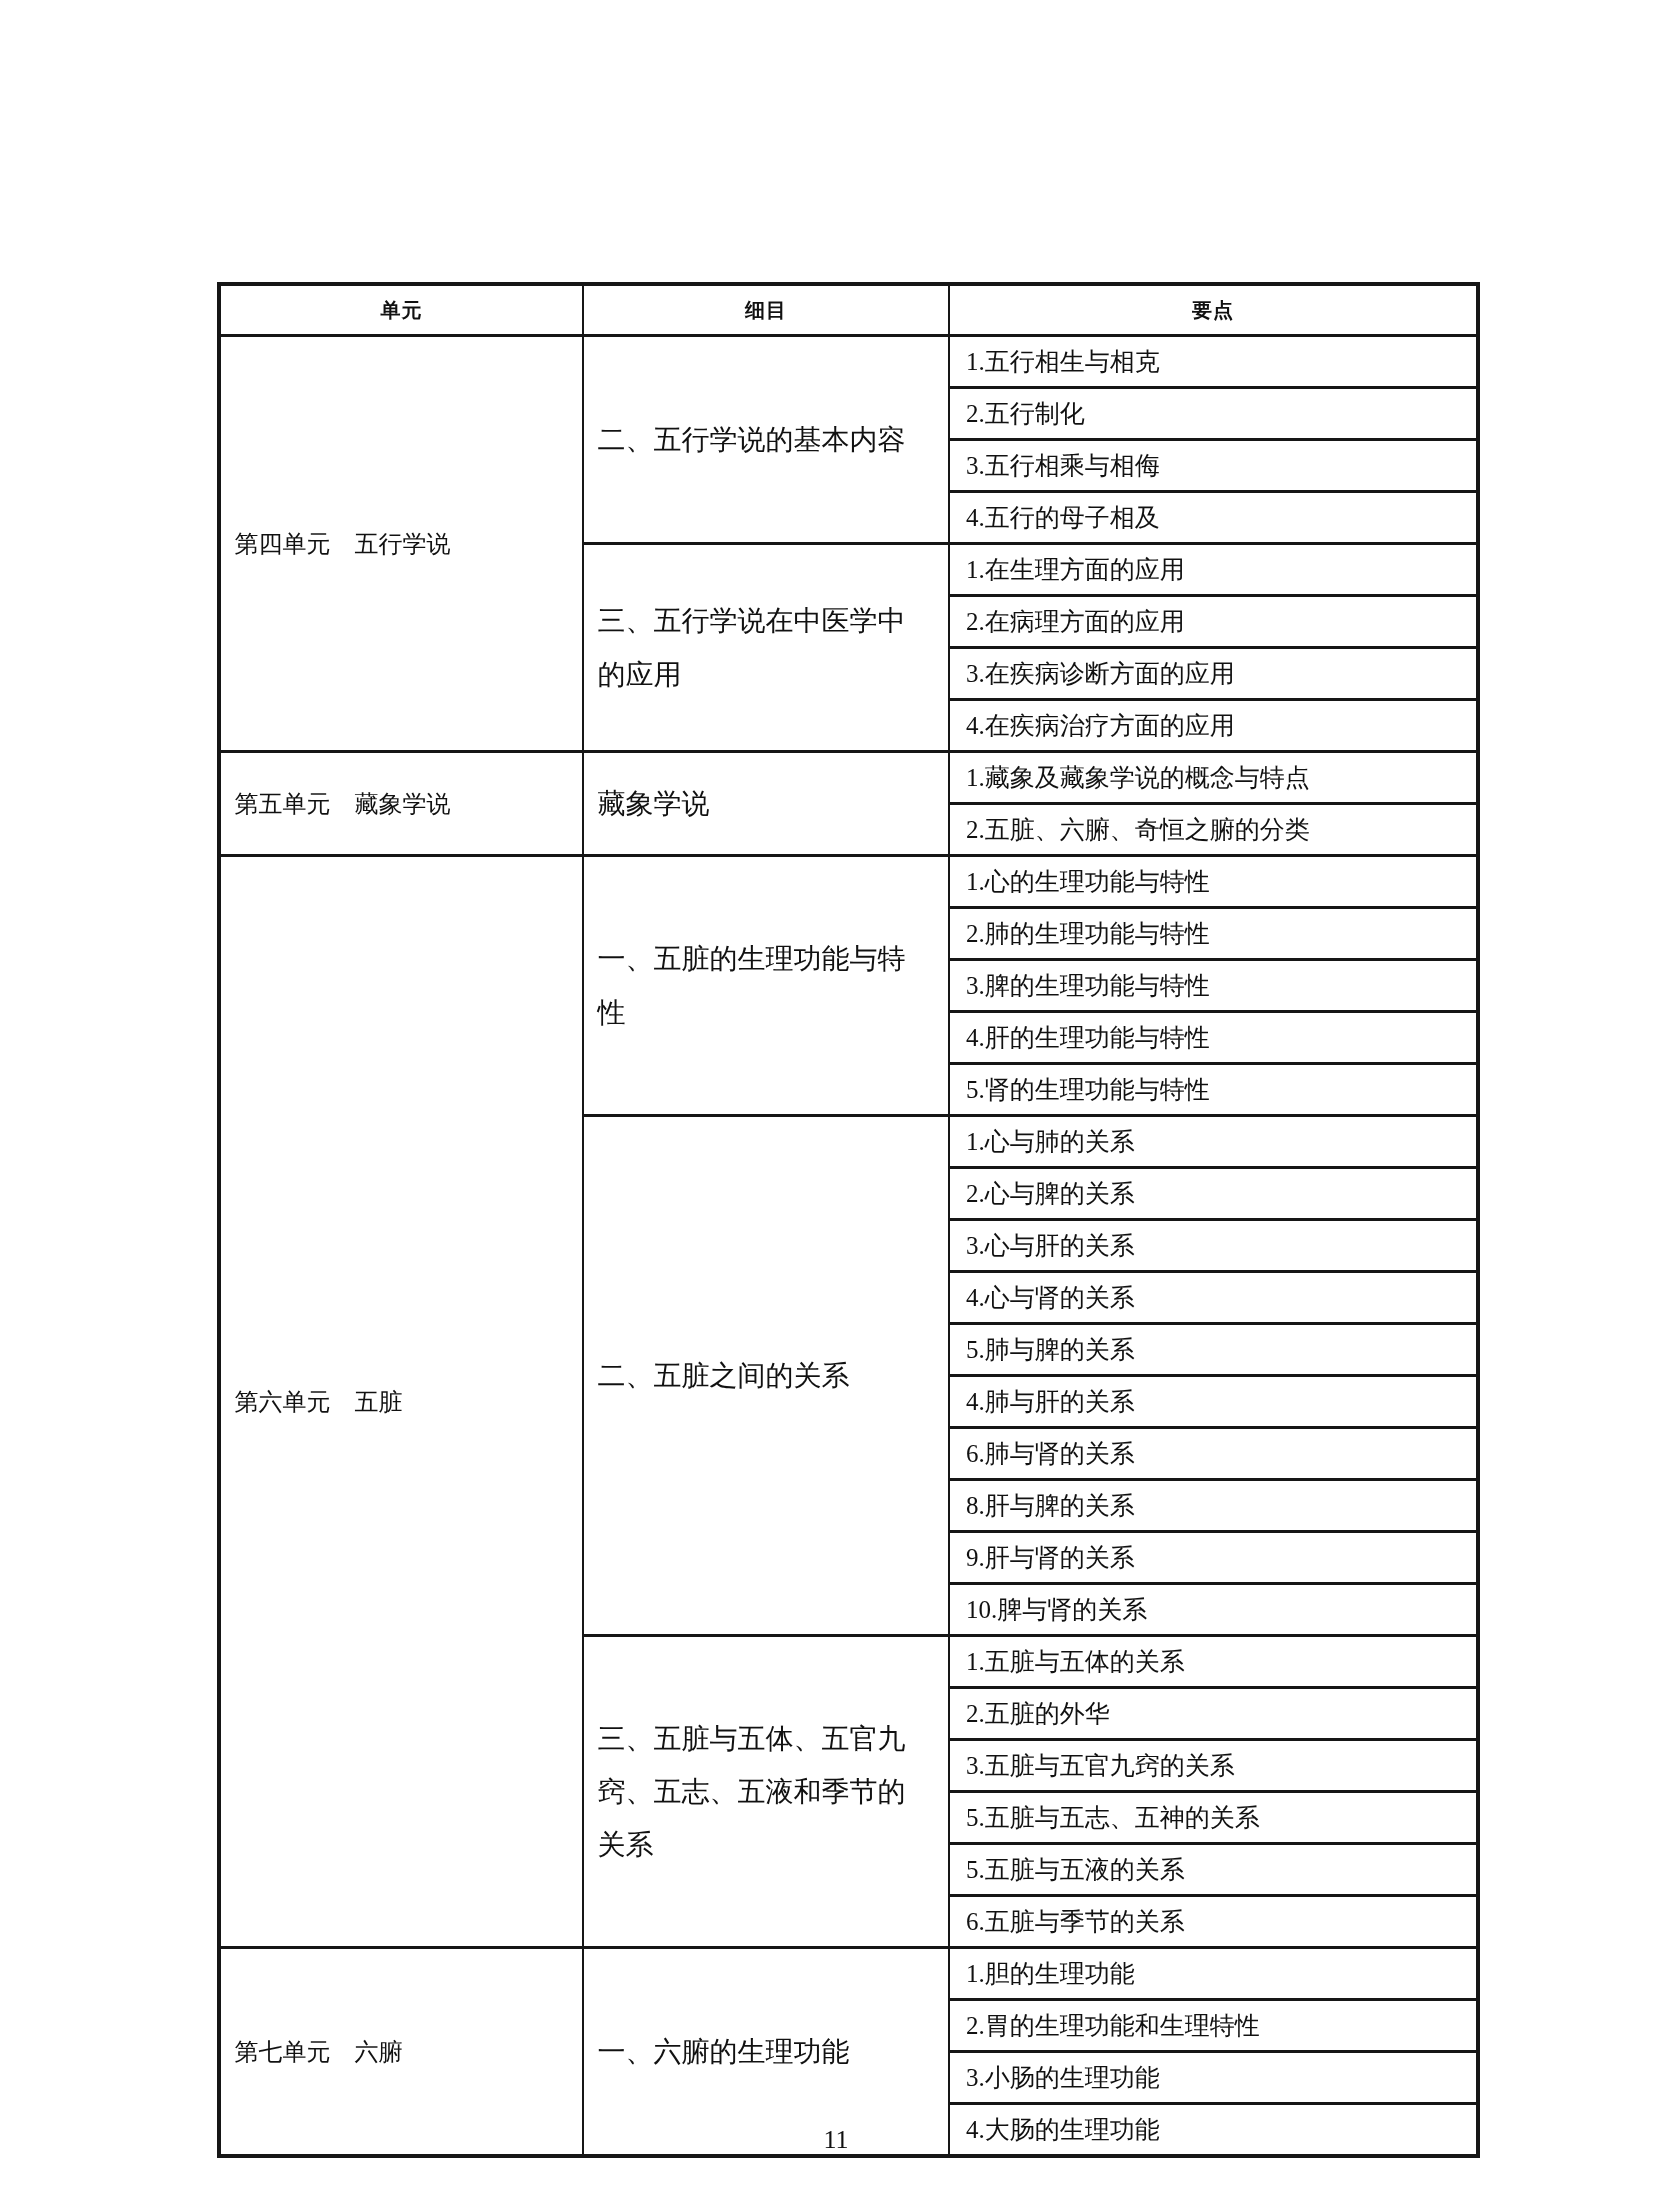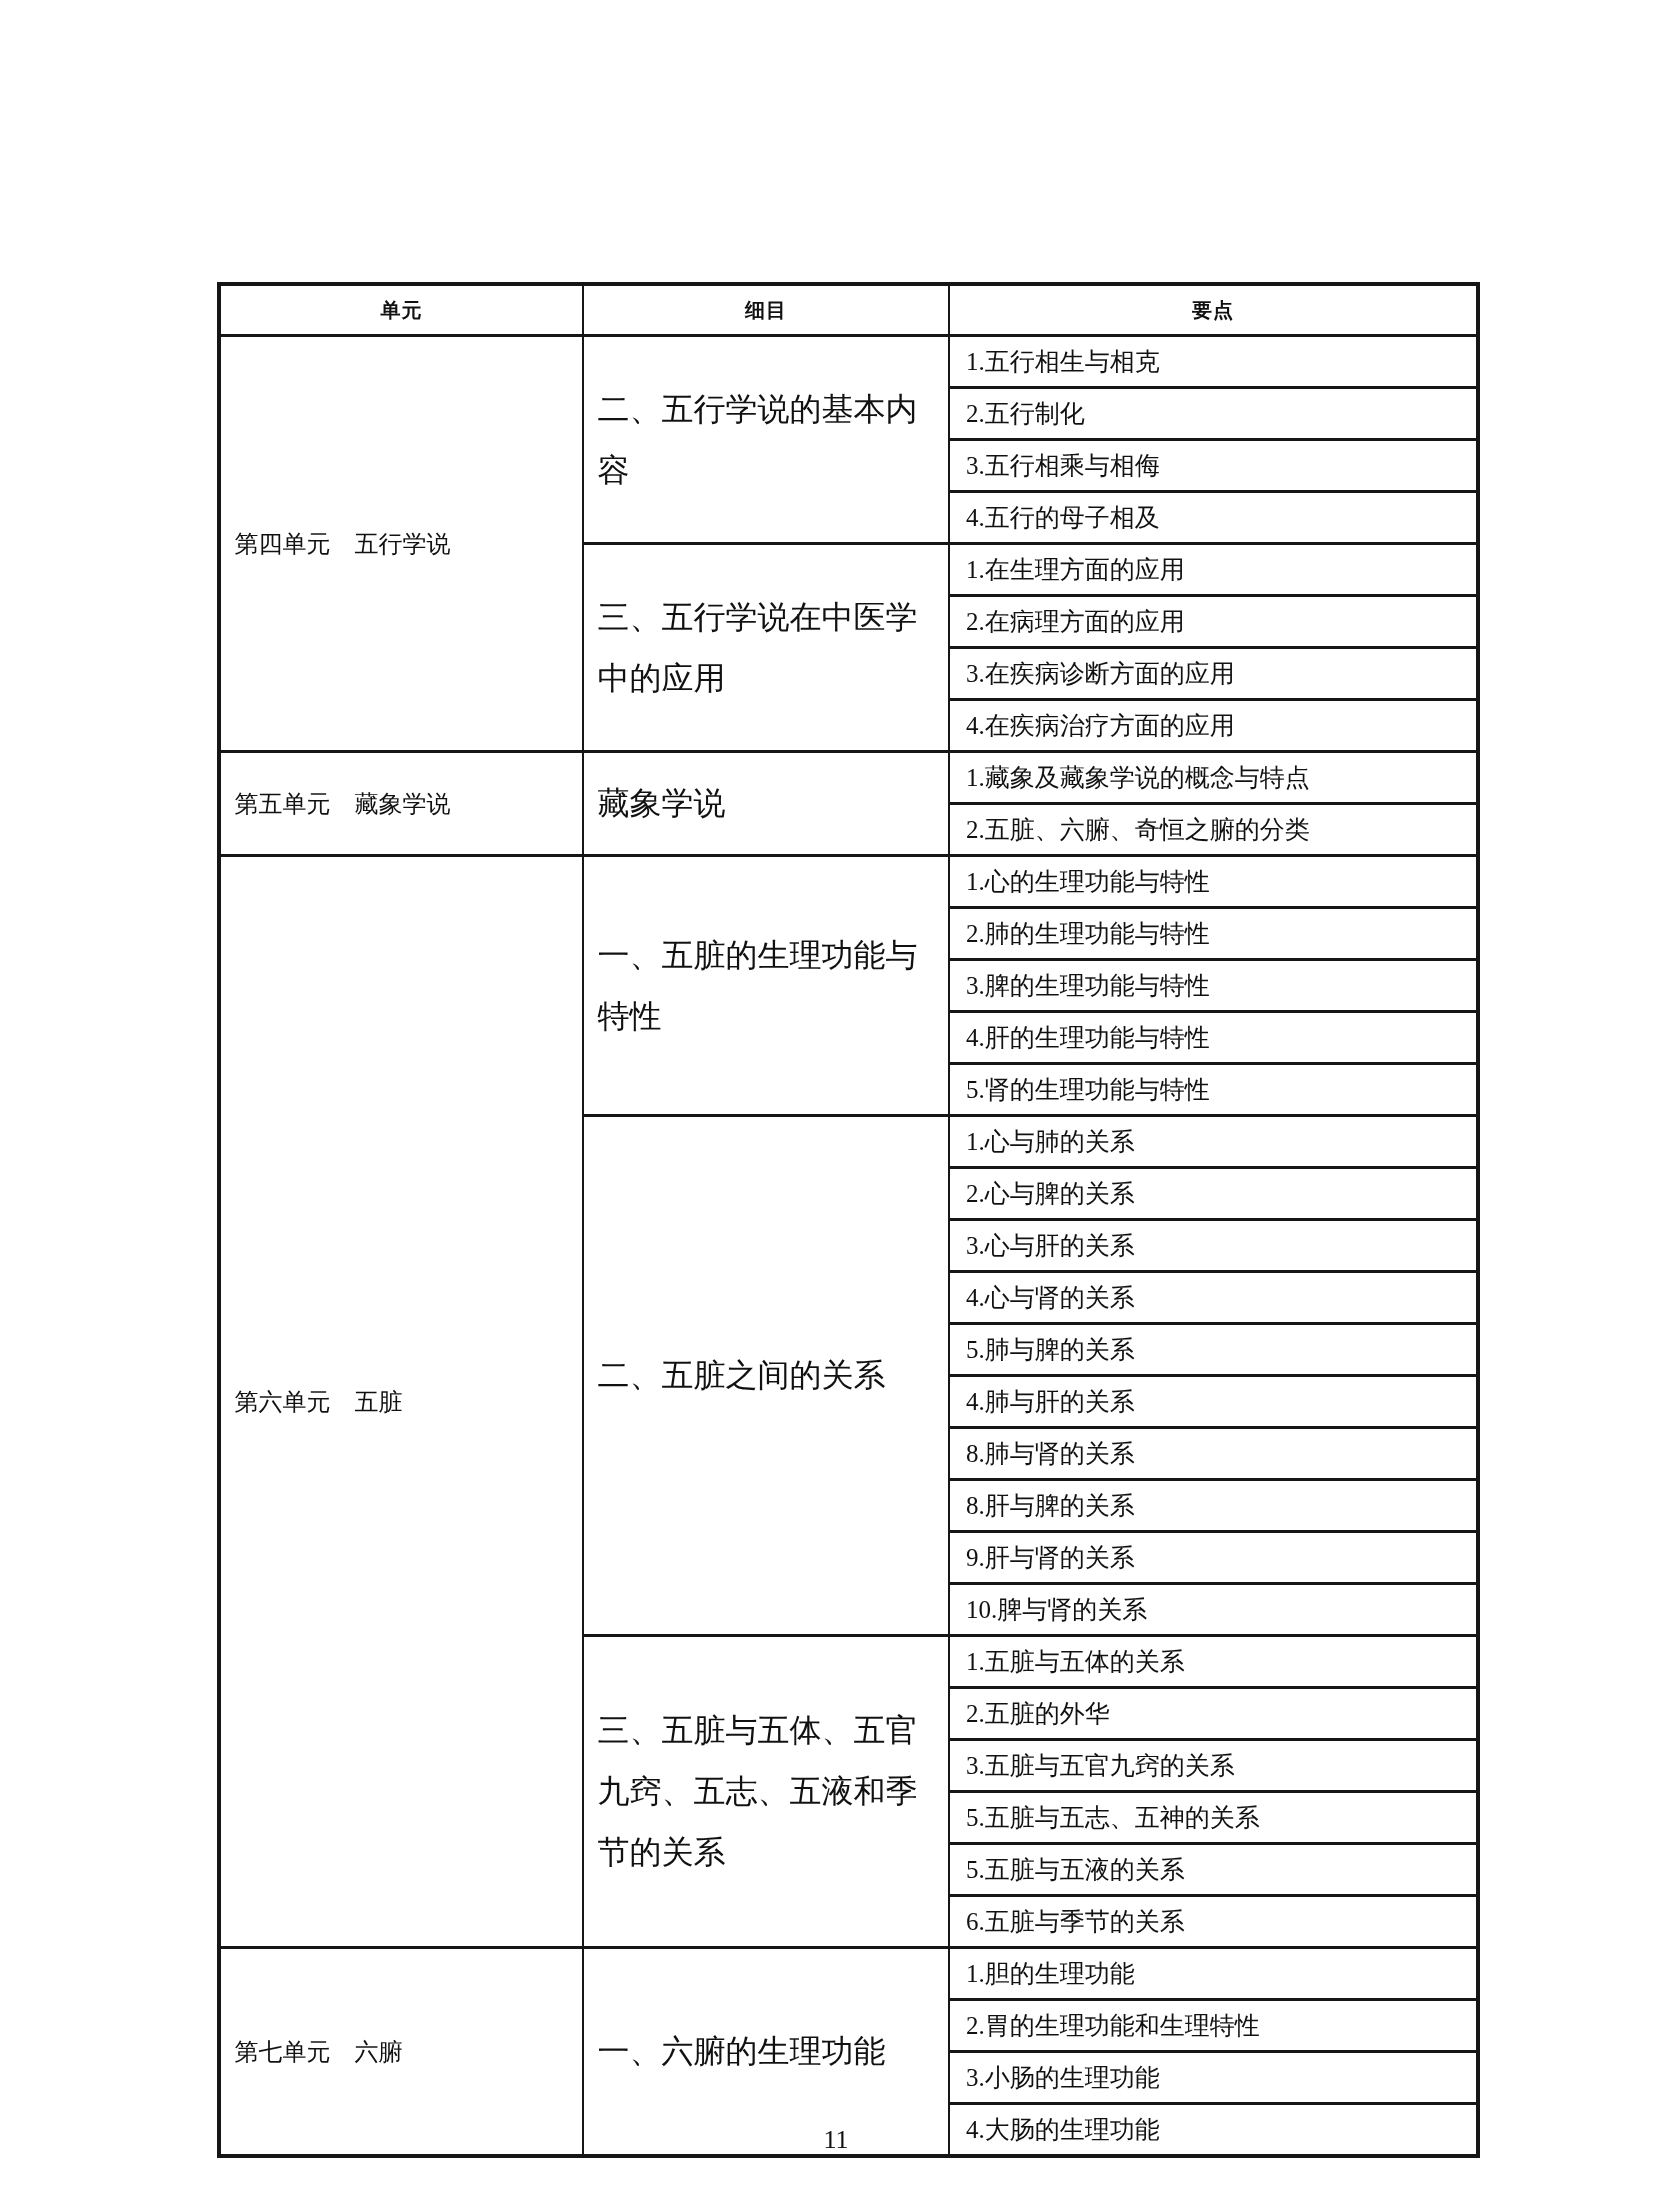--- a/index.html
+++ b/index.html
@@ -40,21 +40,21 @@
   }
   .doc-table td {
     height: 47px;
   }
   td.unit {
     font-size: 24px;
     padding-left: 13.4px;
     line-height: 1.5;
   }
   td.detail {
-    font-size: 32px;
+    font-size: 28px;
     padding-left: 13.4px;
     padding-right: 23px;
     line-height: 1.9;
     margin-left: 28px;
   }
   td.point {
     font-size: 25px;
     padding-left: 16px;
     line-height: 1.4;
   }
@@ -154,21 +154,21 @@
     <tr>
         <td class="point">4.心与肾的关系</td>
       </tr>
     <tr>
         <td class="point">5.肺与脾的关系</td>
       </tr>
     <tr>
         <td class="point">4.肺与肝的关系</td>
       </tr>
     <tr>
-        <td class="point">8.肺与肾的关系</td>
+        <td class="point">6.肺与肾的关系</td>
       </tr>
     <tr>
         <td class="point">8.肝与脾的关系</td>
       </tr>
     <tr>
         <td class="point">9.肝与肾的关系</td>
       </tr>
     <tr>
         <td class="point">10.脾与肾的关系</td>
       </tr>

